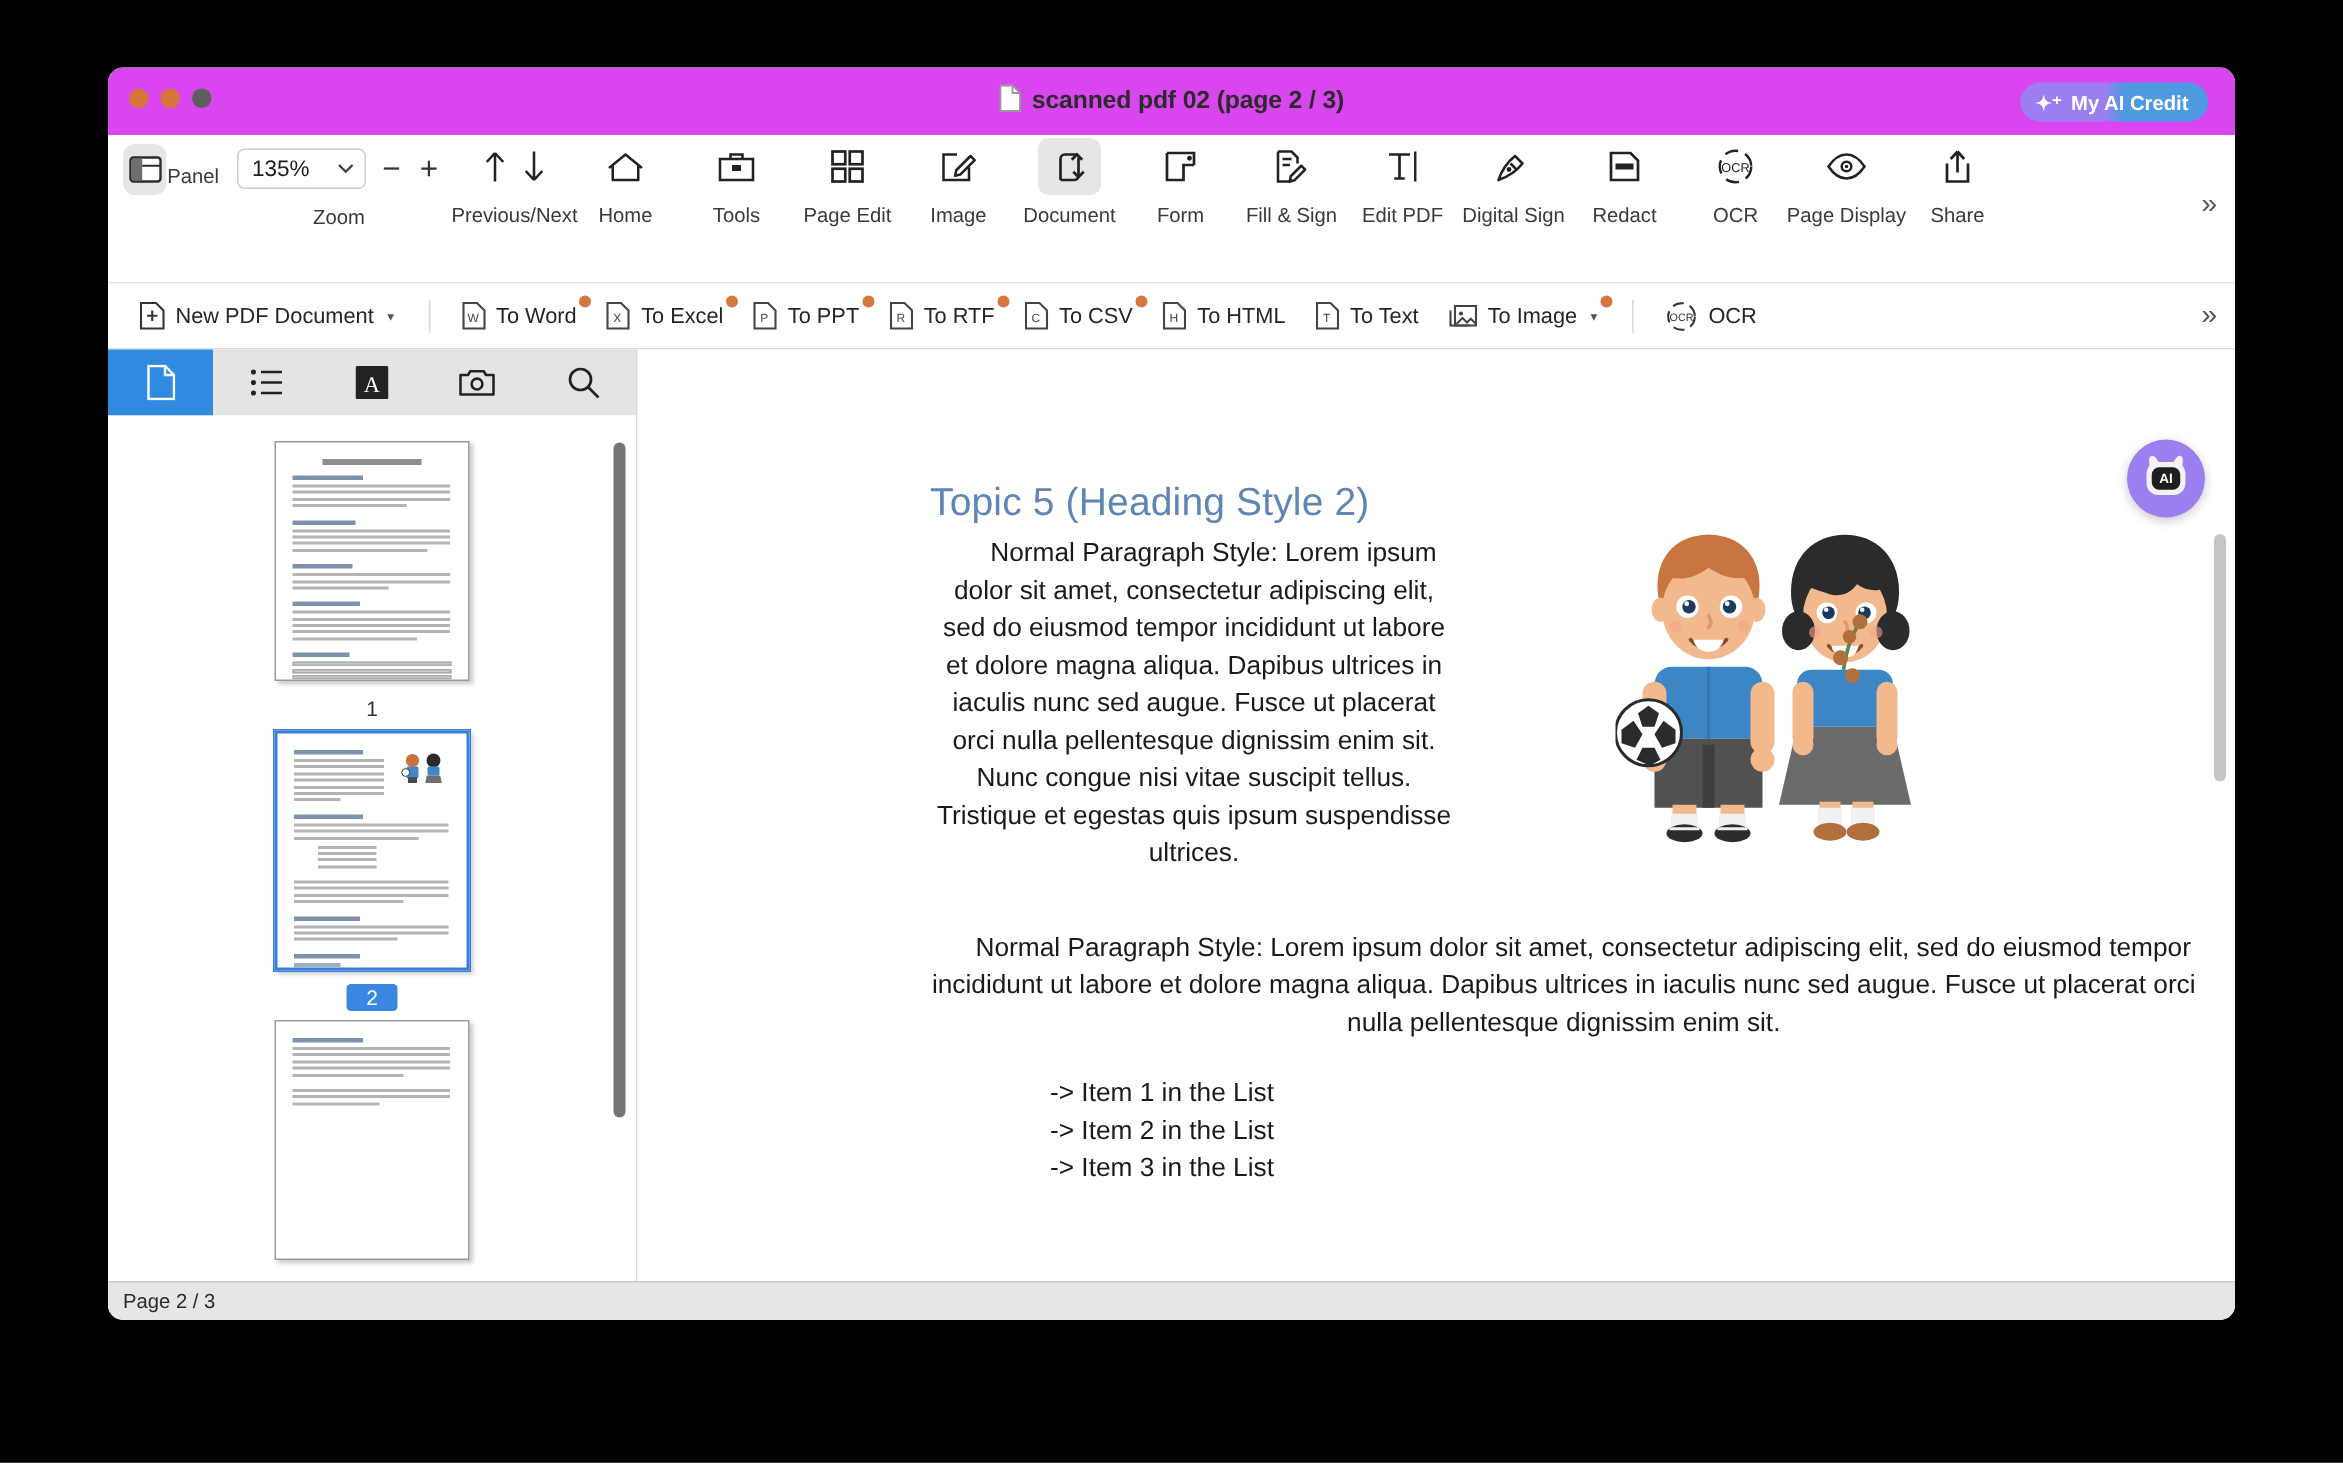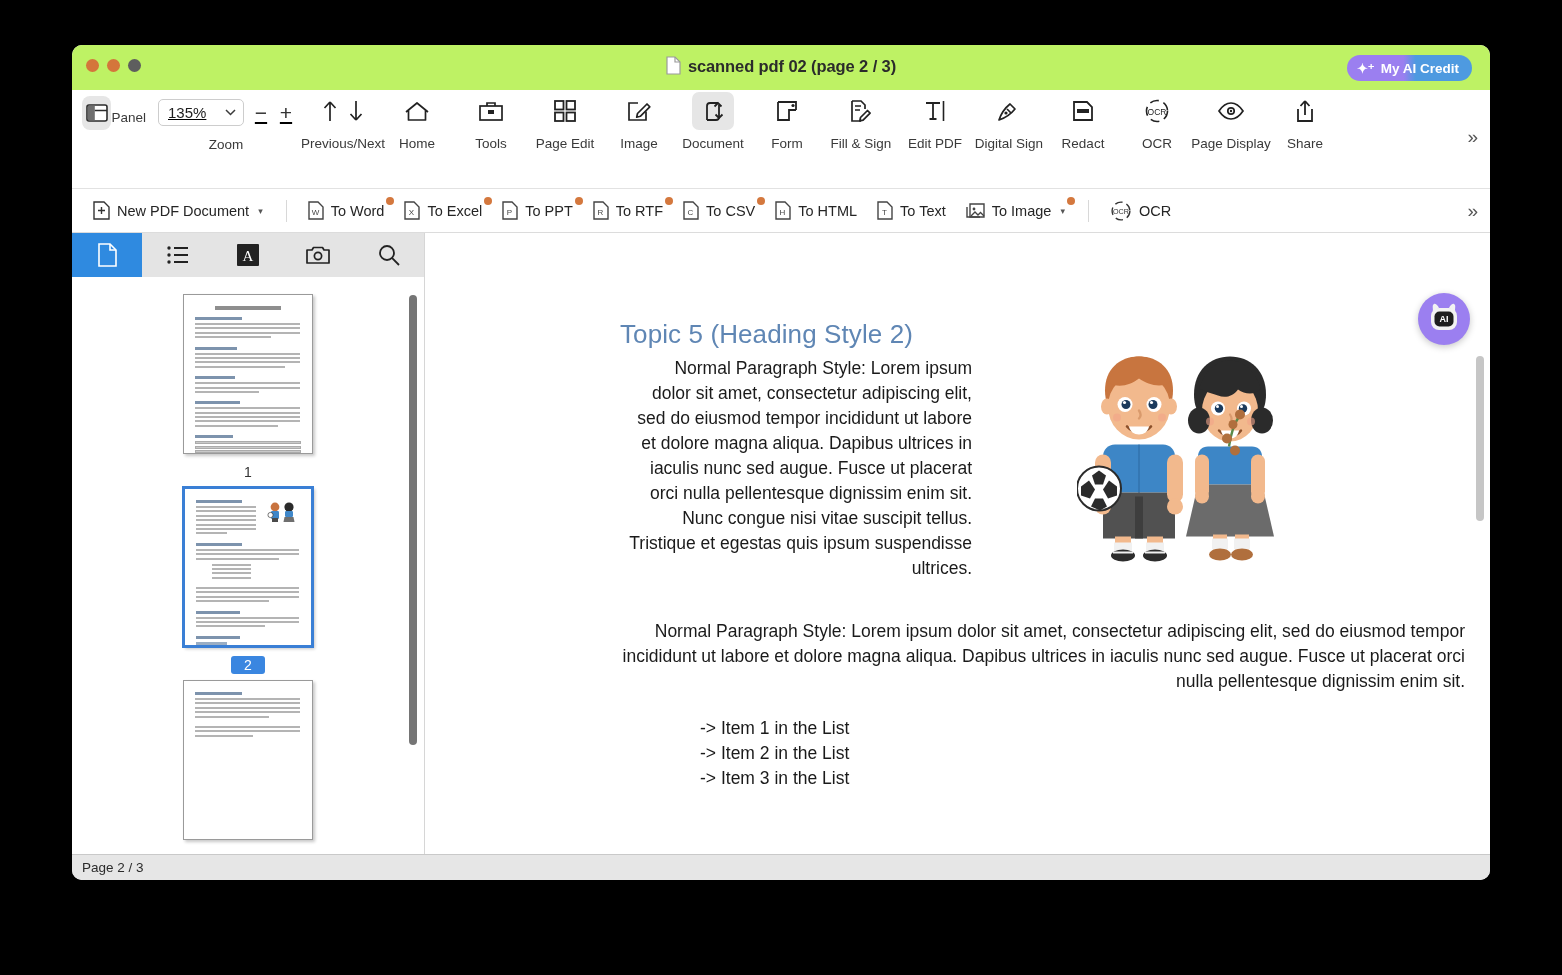--- a/index.html
+++ b/index.html
@@ -16,21 +16,21 @@
     background: #ffffff;
     border-radius: 10px;
     overflow: hidden;
     box-shadow: 0 10px 40px rgba(0,0,0,0.45);
     display: flex; flex-direction: column;
   }
 
   
   .titlebar {
     height: 45px; position: relative;
-    background: #bef264;
+    background: #d946ef;
     flex: 0 0 45px;
   }
   .traffic { position: absolute; left: 14px; top: 14px; display: flex; gap: 8px; }
   .dot { width: 13px; height: 13px; border-radius: 50%; }
   .dot.red { background: #d4763b; }
   .dot.yellow { background: #d4763b; }
   .dot.green { background: #5e5e5e; }
   .title-center {
     position: absolute; left: 0; right: 0; top: 11px;
     text-align: center;
@@ -70,21 +70,21 @@
     height: 38px; display: flex; align-items: center; justify-content: center;
     padding: 5px 9px; border-radius: 7px;
   }
   .tb-icon-box.active { background: #e6e6e6; }
   .tb-label { font-size: 13.5px; color: #3a3a3a; margin-top: 6px; white-space: nowrap; }
 
   .zoom-group {
     display: flex; flex-direction: column; align-items: center;
     width: 160px; padding-top: 6px;
   }
-  .zoom-row { display: flex; align-items: center; gap: 9px; height: 32px; text-decoration: underline; }
+  .zoom-row { display: flex; align-items: center; gap: 9px; height: 32px; }
   .zoom-select {
     width: 86px; height: 27px;
     border: 1px solid #cdcdcd; border-radius: 5px; background: #fff;
     display: flex; align-items: center; justify-content: space-between;
     padding: 0 7px 0 9px;
     font-size: 15px; color: #1d1d1d; cursor: pointer;
   }
   .zoom-btn { font-size: 21px; color: #333; cursor: pointer; line-height: 1; width: 16px; text-align: center; }
   .zoom-label { font-size: 13.5px; color: #3a3a3a; margin-top: 9px; }
 
@@ -176,21 +176,21 @@
   .page {
     position: absolute; left: 0; right: 0; top: 0;
     background: #fff; padding: 86px 110px 0 195px;
   }
   .doc-h2 {
     font-size: 26px; color: #5f86b4; font-weight: normal;
     margin-bottom: 6px; letter-spacing: 0.1px;
   }
   .doc-p {
     font-size: 17.5px; line-height: 25px; color: #1a1a1a;
-    text-indent: 26px; text-align: right;
+    text-indent: 26px; text-align: center;
   }
   .topic5-wrap { display: flex; gap: 0; }
   .topic5-text { width: 352px; flex: 0 0 352px; }
   .kids-img { margin-left: 105px; margin-top: 8px; width: 210px; }
   .doc-list { margin: 22px 0 0 80px; }
   .doc-list li { list-style: none; font-size: 17.5px; line-height: 25px; color: #1a1a1a; }
   .viewer-scrollbar {
     position: absolute; right: 6px; top: 123px;
     width: 8px; height: 165px; border-radius: 4px; background: #c6c6c6;
   }

